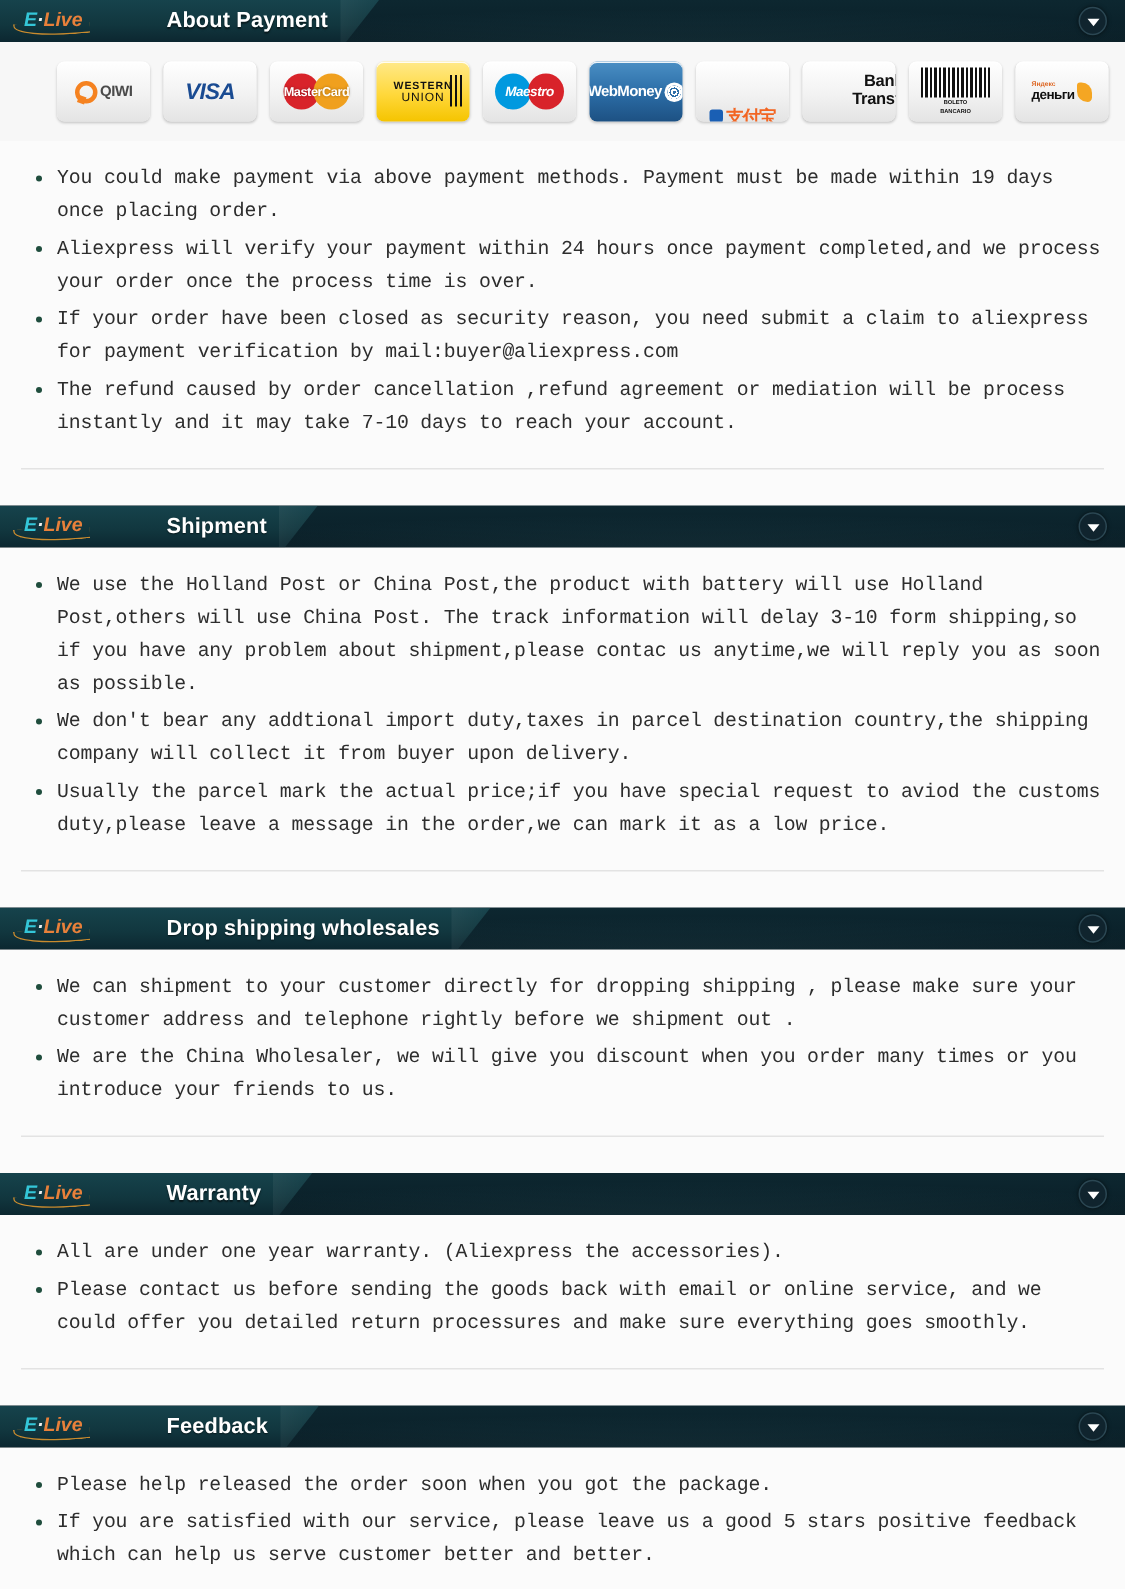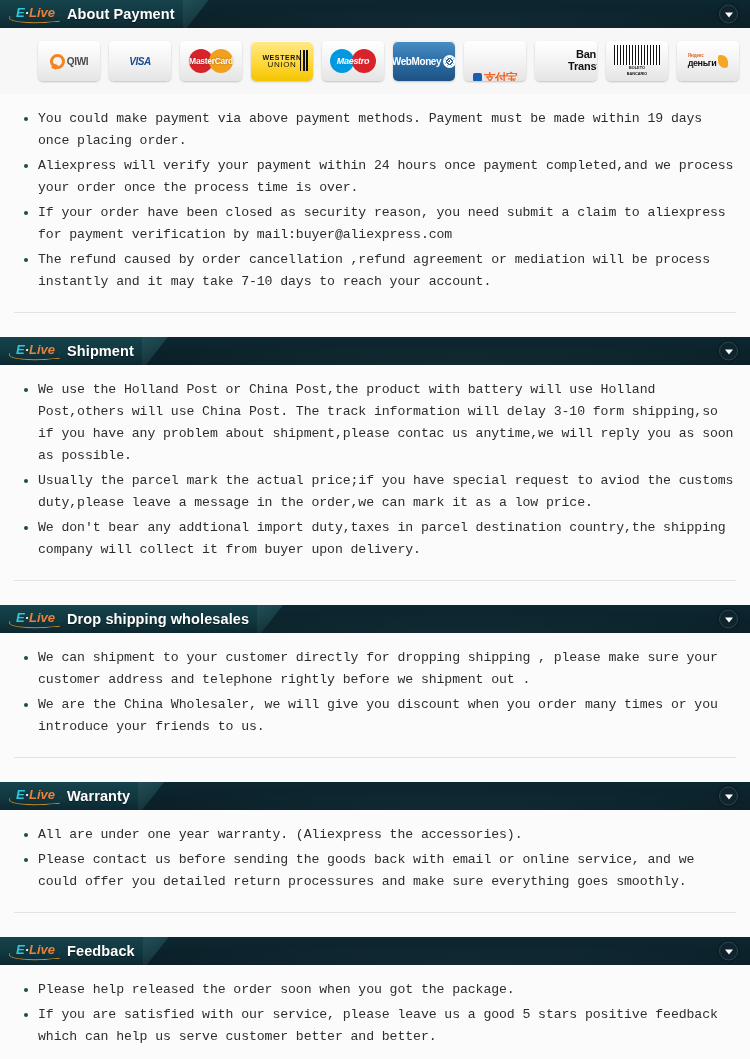--- a/index.html
+++ b/index.html
@@ -40,20 +40,21 @@
     position: absolute;
     left: 0;
     top: 0;
     height: 28px;
     display: flex;
     align-items: center;
     padding: 0 34px 0 12px;
     background: linear-gradient(180deg, #16434c 0%, #11363e 60%, #0c2730 100%);
     clip-path: polygon(0 0, 100% 0, calc(100% - 22px) 100%, 0 100%);
     box-sizing: border-box;
+    gap: 44px;
   }
   .sec-header .tab::after {
     content: "";
     position: absolute;
     right: 0; top: 0; bottom: 0;
     width: 26px;
     background: linear-gradient(100deg, rgba(255,255,255,0.06), transparent);
     pointer-events: none;
   }
 
@@ -169,21 +170,21 @@
     width: 15px; height: 15px; border-radius: 50%;
     border: 3px solid #f58220; box-sizing: border-box;
     margin-right: 2px; position: relative;
   }
   .qiwi .ring::after {
     content:""; position:absolute; width:5px;height:5px;background:#f58220;
     bottom:-3px; left:-1px; transform: rotate(20deg);
   }
   .qiwi .txt { font-size: 10px; font-weight: bold; color:#4a4a4a; letter-spacing:-0.3px; }
 
-  .visa { font-size: 10px; font-weight: bold; font-style: italic; color:#1a4b92; letter-spacing:-0.5px; }
+  .visa { font-size: 15px; font-weight: bold; font-style: italic; color:#1a4b92; letter-spacing:-0.5px; }
 
   .mc { position: relative; width: 44px; height: 26px; }
   .mc .c1, .mc .c2 { position:absolute; top:1px; width:24px;height:24px;border-radius:50%; }
   .mc .c1 { left: 0; background:#d8232a; }
   .mc .c2 { right: 0; background:#f0a01e; }
   .mc .t { position:absolute; inset:0; display:flex;align-items:center;justify-content:center;
     font-size:8.5px;font-weight:bold;color:#fff;letter-spacing:-0.3px;text-shadow:0 0 2px rgba(0,0,0,.35);z-index:2;}
 
   .wu-txt { text-align:center; line-height:1.0; }
   .wu-txt .l1 { font-size:7px; font-weight:bold; letter-spacing:0.6px; color:#111; display:block; }
@@ -343,22 +344,22 @@
             <span class="elive"><span class="e">E</span><span class="dot">·</span><span class="live">Live</span><span class="swoosh"></span></span>
             <span class="sec-title">Shipment</span>
           </div>
           <div class="chevron-btn">
             <span class="tri"></span>
           </div>
         </div>
         <div class="sec-body">
           <ul class="bullets">
             <li>We use the Holland Post or China Post,the product with battery will use Holland Post,others will use China Post. The track information will delay 3-10 form shipping,so if you have any problem about shipment,please contac us anytime,we will reply you as soon as possible.</li>
+            <li>We don't bear any addtional import duty,taxes in parcel destination country,the shipping company will collect it from buyer upon delivery.</li>
             <li>Usually the parcel mark the actual price;if you have special request to aviod the customs duty,please leave a message in the order,we can mark it as a low price.</li>
-            <li>We don't bear any addtional import duty,taxes in parcel destination country,the shipping company will collect it from buyer upon delivery.</li>
           </ul>
           <div class="sep"></div>
           <div class="pad-bottom"></div>
         </div>
       </div>
       <div>
         <div class="sec-header">
           <div class="bg-streaks"></div>
           <div class="tab">
             <span class="elive"><span class="e">E</span><span class="dot">·</span><span class="live">Live</span><span class="swoosh"></span></span>

